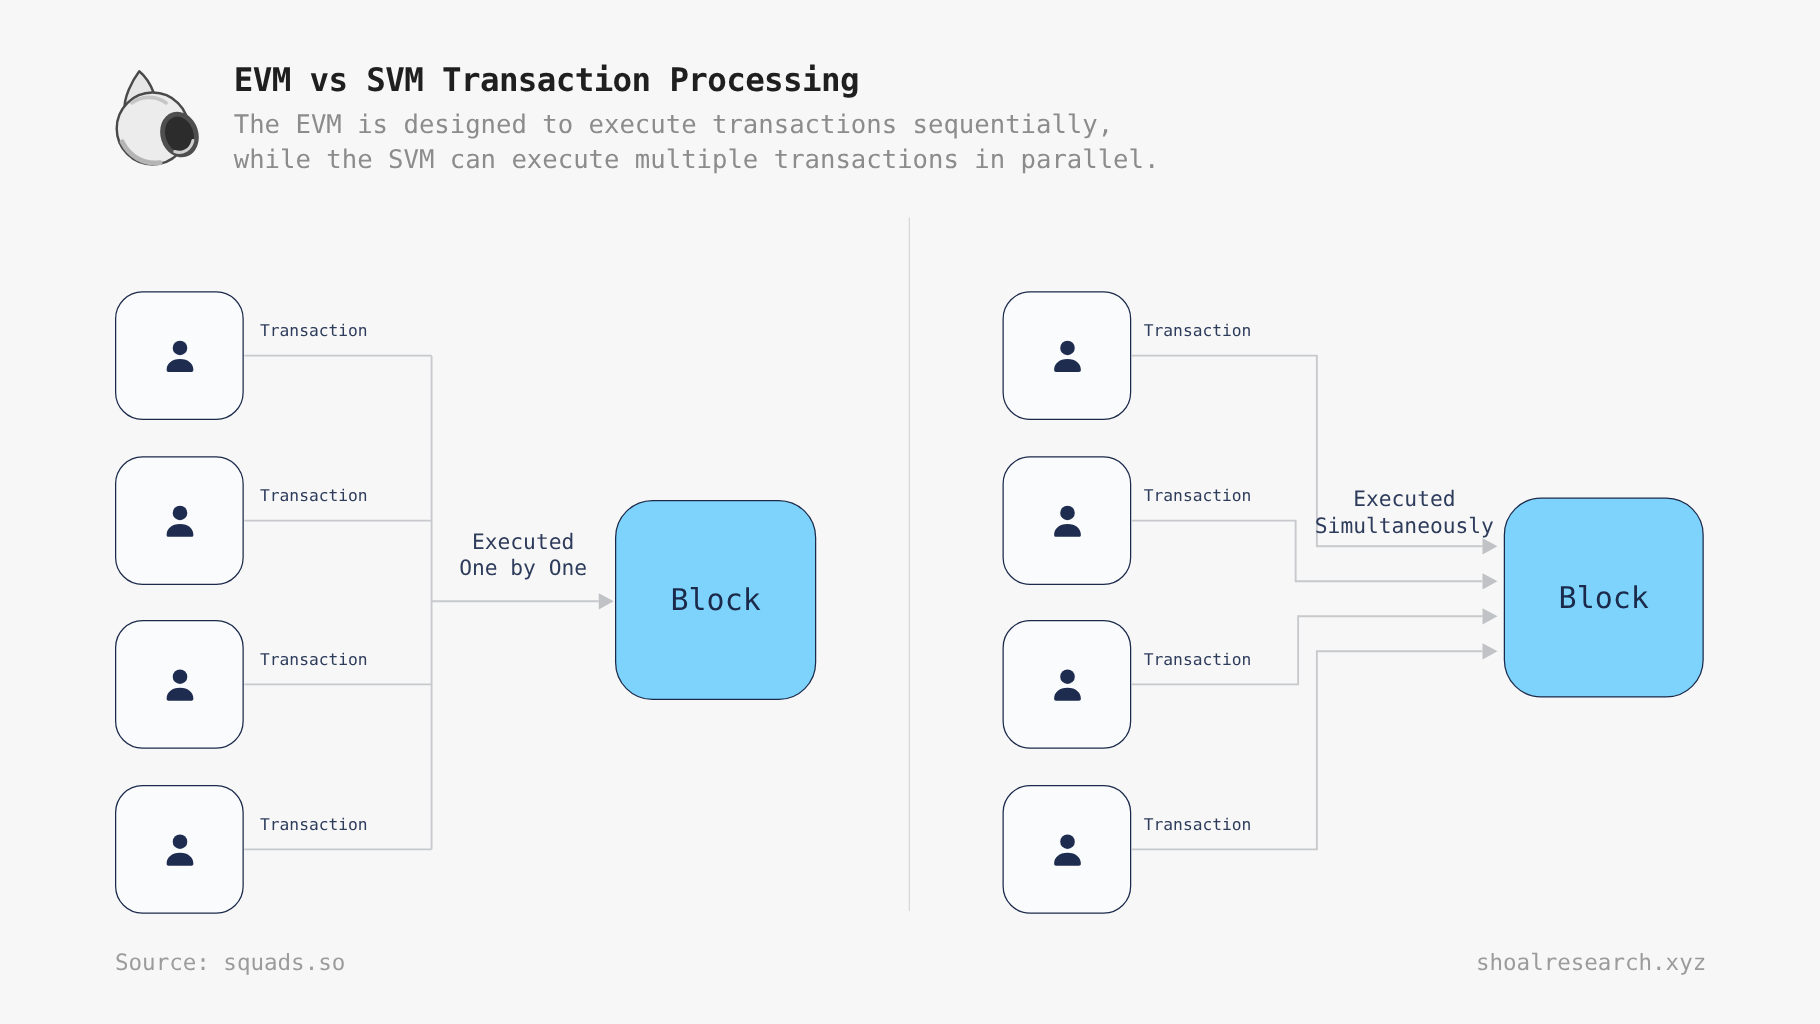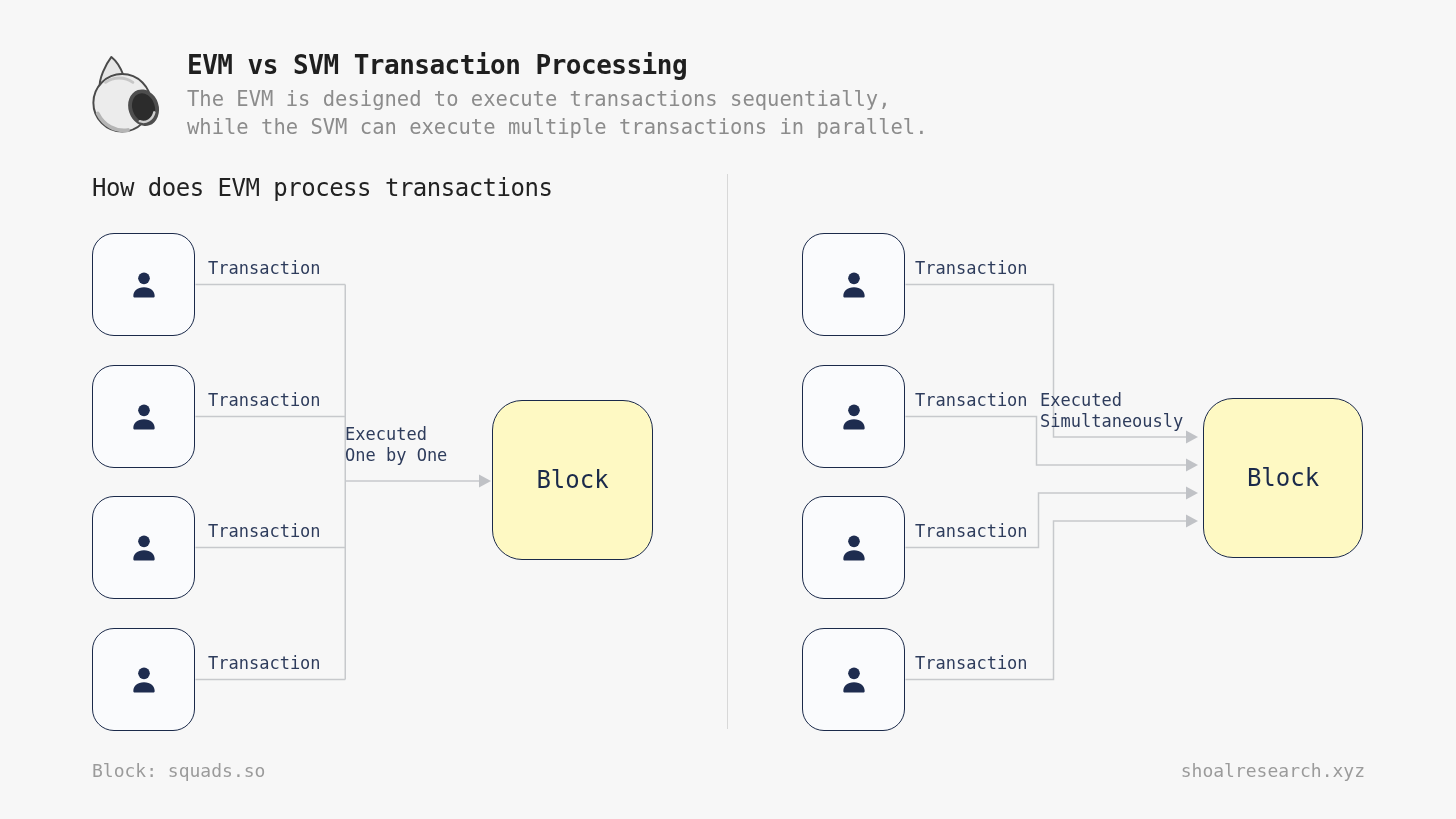--- a/index.html
+++ b/index.html
@@ -50,36 +50,37 @@
     background: #fafbfd;
     border: 1.7px solid #1b2a4a;
     border-radius: 22px;
     display: flex; align-items: center; justify-content: center;
   }
   .col-evm { left: 92px; }
   .col-svm { left: 802px; }
   .row-1 { top: 233px; } .row-2 { top: 365px; } .row-3 { top: 496px; } .row-4 { top: 628px; }
 
   .tx-label {
-    font-size: 17px; color: #2e3c5c; white-space: nowrap;
+    font-size: 13px; color: #2e3c5c; white-space: nowrap;
   }
   .tx-evm { left: 208px; }
   .tx-svm { left: 915px; }
   .tx-row-1 { top: 258px; } .tx-row-2 { top: 390px; } .tx-row-3 { top: 521px; } .tx-row-4 { top: 653px; }
 
   
   .flow-label {
+    text-align: center;
     font-size: 17px; color: #2e3c5c; line-height: 21px;
   }
   .flow-evm { left: 345px; width: 147px; top: 424px; }
   .flow-svm { left: 1040px; width: 167px; top: 390px; }
 
   
   .block-box {
-    background: #fef9c3;
+    background: #7dd3fc;
     border: 1.7px solid #1b2a4a;
     border-radius: 30px;
     display: flex; align-items: center; justify-content: center;
     font-size: 24px; font-weight: 500; color: #1b2a4a;
   }
   .block-evm { left: 492px; top: 400px; width: 161px; height: 160px; }
   .block-svm { left: 1203px; top: 398px; width: 160px; height: 160px; }
 
   
   .footer-text { top: 760px; font-size: 18px; color: #9b9b9b; white-space: nowrap; }
@@ -106,21 +107,20 @@
       <path d="M49 68 C54 72 62 71 66 64" fill="none" stroke="#cfcfcf" stroke-width="2.5" stroke-linecap="round"></path>
     </g>
   </svg>
 
   <div class="abs title">EVM vs SVM Transaction Processing</div>
   <div class="abs subtitle">
     <div>The EVM is designed to execute transactions sequentially,</div>
     <div>while the SVM can execute multiple transactions in parallel.</div>
   </div>
 
-  <div class="abs panel-heading heading-evm">How does EVM process transactions</div>
   <div class="abs divider"></div>
 
   <svg class="abs connectors" viewBox="0 0 1456 819" aria-hidden="true">
     <g stroke="#c7c9cc" stroke-width="1.5" fill="none">
 
       <path d="M195.5 284.5 H345.25"></path>
       <path d="M195.5 416.5 H345.25"></path>
       <path d="M195.5 547.5 H345.25"></path>
       <path d="M195.5 679.5 H345.25"></path>
       <path d="M345.25 284.5 V679.5"></path>
@@ -210,16 +210,16 @@
     <div>Simultaneously</div>
   </div>
 
   <div class="abs block-box block-evm">
     <span>Block</span>
   </div>
   <div class="abs block-box block-svm">
     <span>Block</span>
   </div>
 
-  <div class="abs footer-text footer-source">Block: squads.so</div>
+  <div class="abs footer-text footer-source">Source: squads.so</div>
   <div class="abs footer-text footer-site">shoalresearch.xyz</div>
 
 </div>
 
 </body></html>

